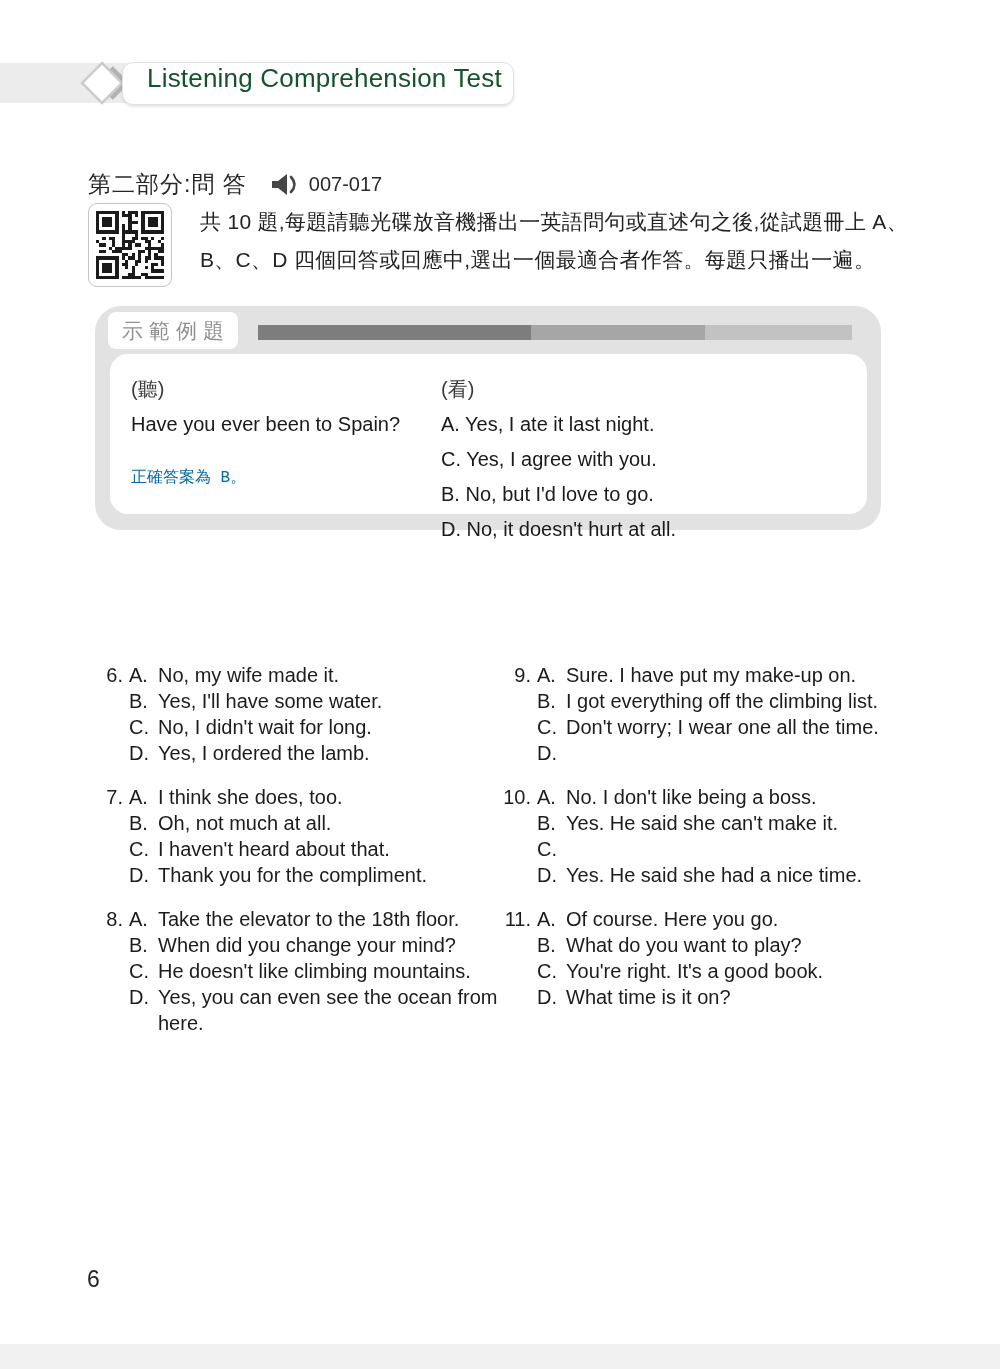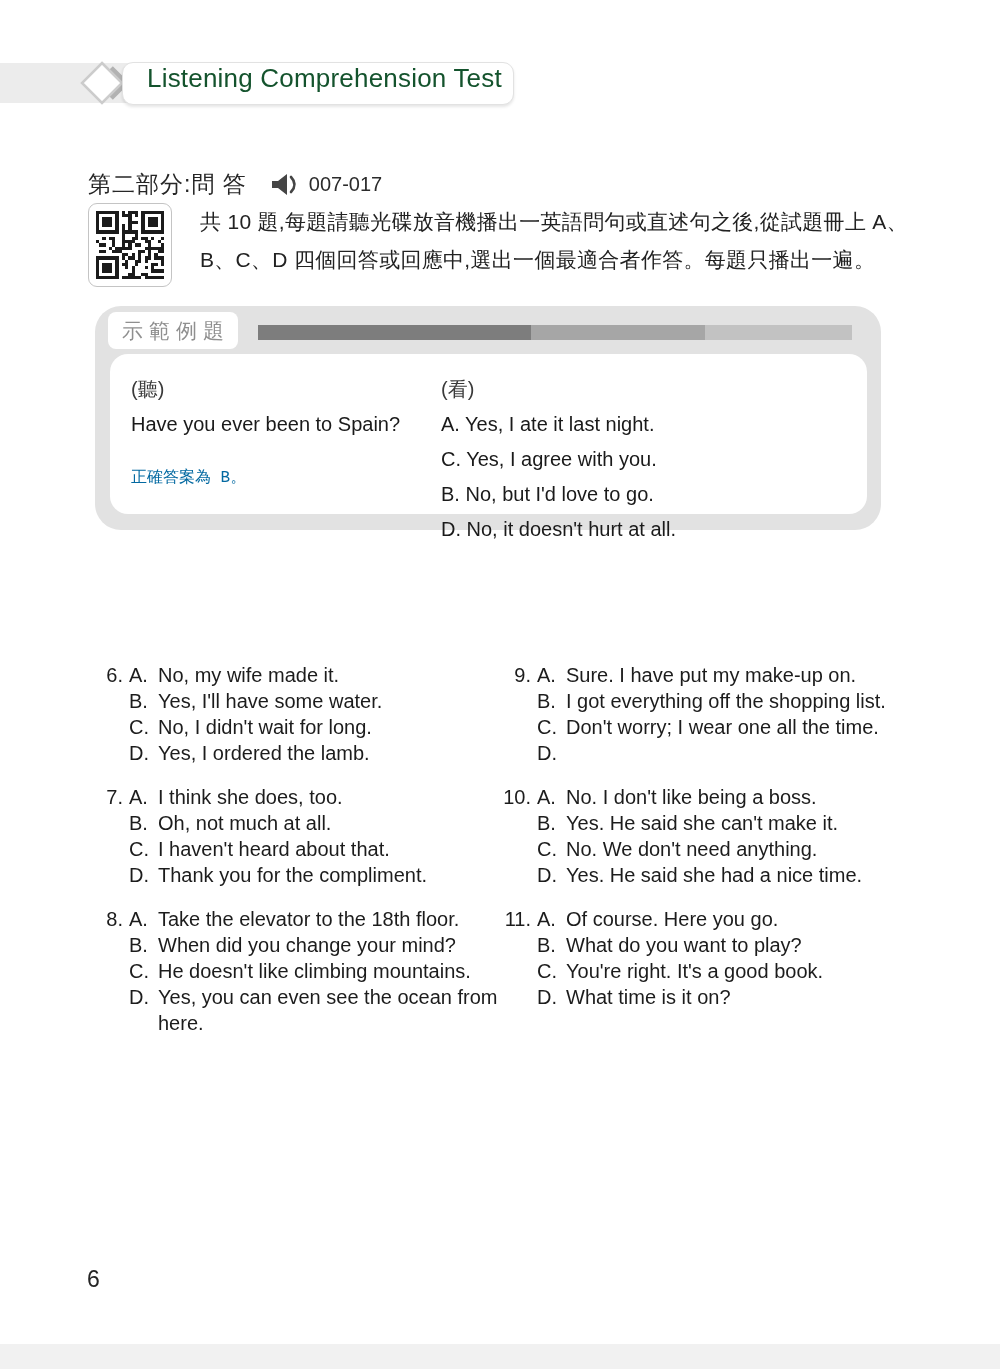--- a/index.html
+++ b/index.html
@@ -342,21 +342,21 @@
   <div class="qcol qcol-right">
     <div class="q">
       <span class="qnum">9.</span>
       <div class="qopts">
         <div class="opt">
             <span class="opt-letter">A.</span>
             <span class="opt-text">Sure. I have put my make-up on.</span>
           </div>
         <div class="opt">
             <span class="opt-letter">B.</span>
-            <span class="opt-text">I got everything off the shopping list.</span>
+            <span class="opt-text">I got everything off the climbing list.</span>
           </div>
         <div class="opt">
             <span class="opt-letter">C.</span>
             <span class="opt-text">Don't worry; I wear one all the time.</span>
           </div>
         <div class="opt">
             <span class="opt-letter">D.</span>
           </div>
       </div>
     </div>
@@ -366,21 +366,20 @@
         <div class="opt">
             <span class="opt-letter">A.</span>
             <span class="opt-text">No. I don't like being a boss.</span>
           </div>
         <div class="opt">
             <span class="opt-letter">B.</span>
             <span class="opt-text">Yes. He said she can't make it.</span>
           </div>
         <div class="opt">
             <span class="opt-letter">C.</span>
-            <span class="opt-text">No. We don't need anything.</span>
           </div>
         <div class="opt">
             <span class="opt-letter">D.</span>
             <span class="opt-text">Yes. He said she had a nice time.</span>
           </div>
       </div>
     </div>
     <div class="q">
       <span class="qnum">11.</span>
       <div class="qopts">

